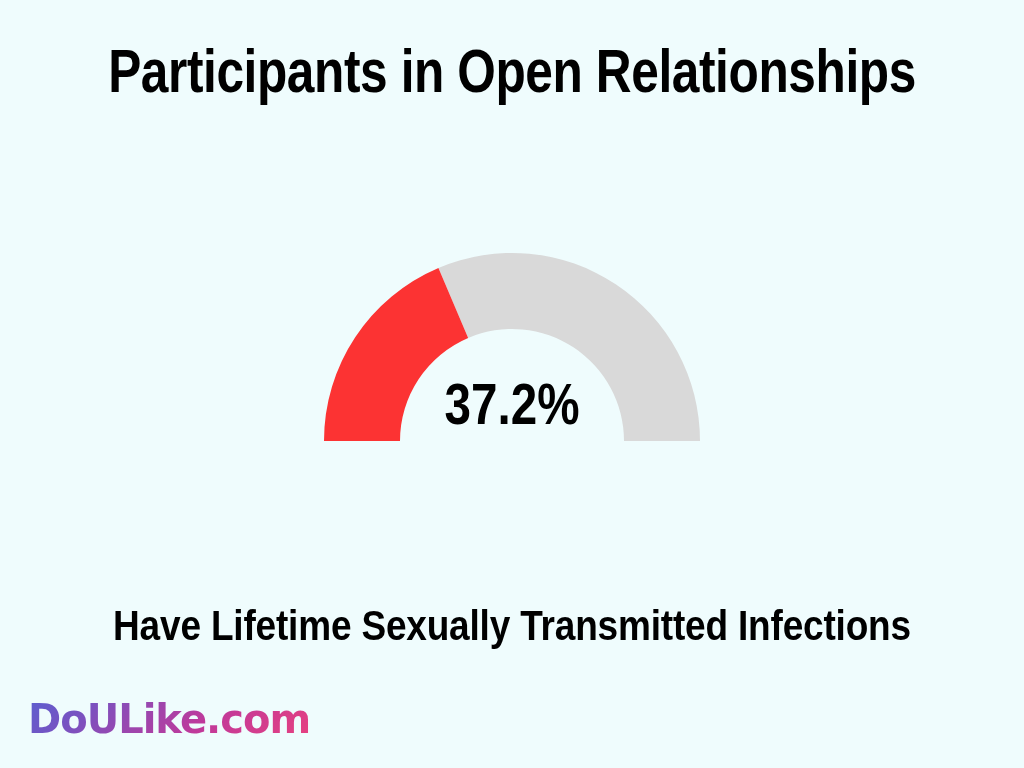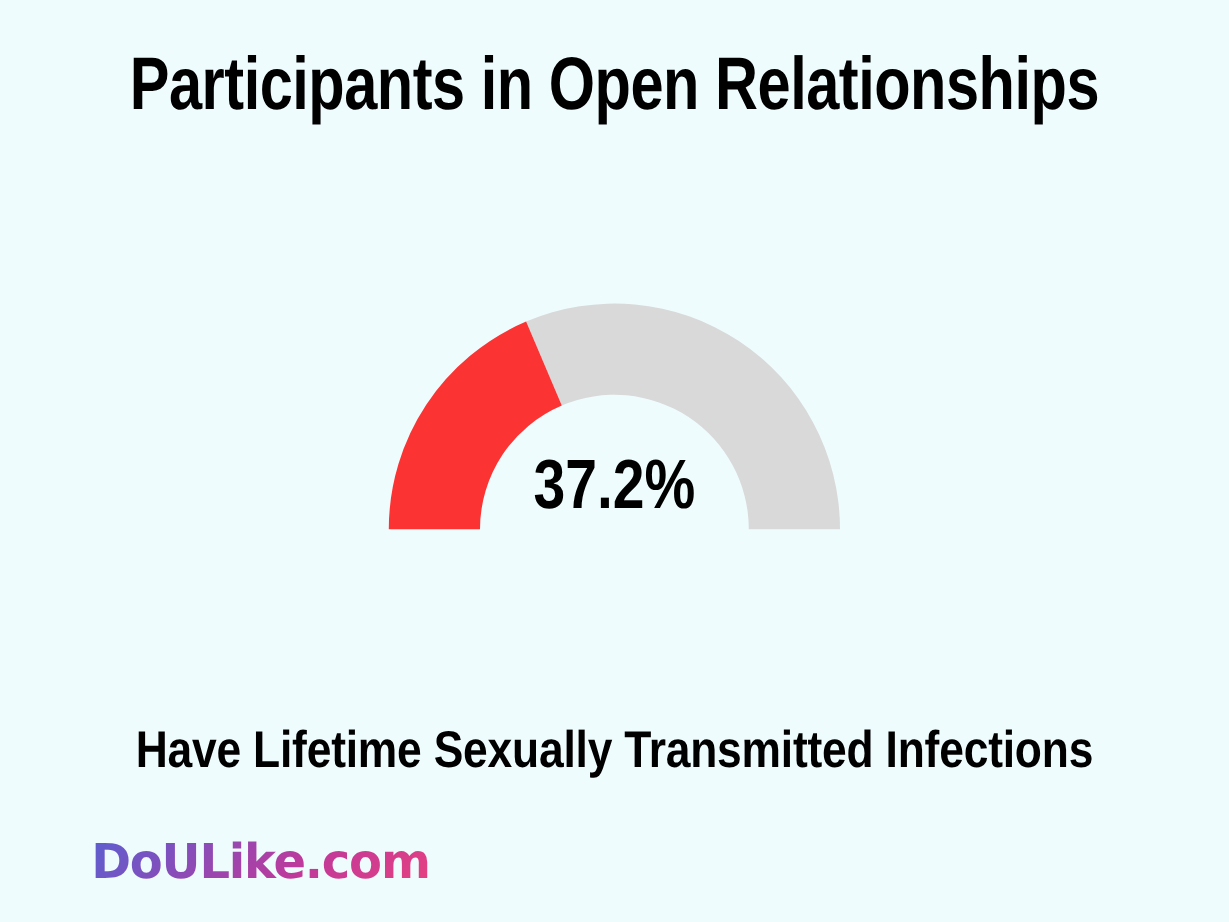--- a/index.html
+++ b/index.html
@@ -95,21 +95,20 @@
     font-family: "DejaVu Sans", sans-serif;
     font-weight: bold;
     font-size: 40px;
     line-height: 48px;
     letter-spacing: -1px;
     white-space: nowrap;
     background-image: linear-gradient(135deg, #5b5fd0 0%, #7a52c0 22%, #c0399a 62%, #e8417f 100%);
     -webkit-background-clip: text;
     background-clip: text;
     color: transparent;
-    margin-left: 48px;
     -webkit-text-fill-color: transparent;
   }
 </style>
 </head>
 <body style="background: rgb(239, 252, 253);">
 
 <div id="infographic" style="background: rgb(239, 252, 253);">
 
   <div id="chart-title">Participants in Open Relationships</div>
 

